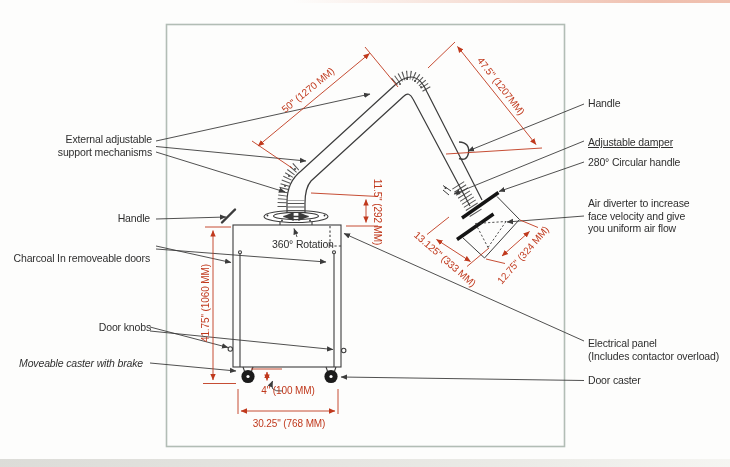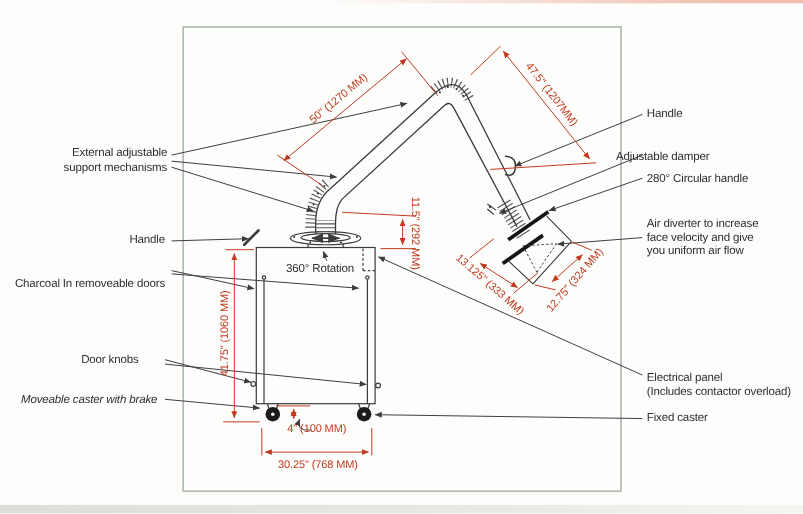--- a/index.html
+++ b/index.html
@@ -192,38 +192,38 @@
       </g>
     </g>
   </svg>
 
   <div class="lbl right-align" style="right:578px;top:133px;">
     <div>External adjustable</div>
     <div>support mechanisms</div>
   </div>
   <div class="lbl right-align" style="right:580px;top:212px;">Handle</div>
   <div class="lbl right-align" style="right:580px;top:252px;padding-left:28px;">Charcoal In removeable doors</div>
-  <div class="lbl right-align" style="right:604px;top:321px;">Door knobs</div>
+  <div class="lbl right-align" style="right:579px;top:321px;">Door knobs</div>
   <div class="lbl right-align" style="right:587px;top:357px;font-style:italic;">Moveable caster with brake</div>
 
   <div class="lbl" style="left:588px;top:97px;">Handle</div>
-  <div class="lbl" style="left:560px;top:136px;">Adjustable damper</div>
+  <div class="lbl" style="left:588px;top:136px;text-decoration:underline;">Adjustable damper</div>
   <div class="lbl" style="left:588px;top:156px;">280° Circular handle</div>
   <div class="lbl" style="left:588px;top:337px;">
     <div>Electrical panel</div>
     <div>(Includes contactor overload)</div>
   </div>
   <div class="lbl" style="left:588px;top:197px;">
     <div>Air diverter to increase</div>
     <div>face velocity and give</div>
     <div>you uniform air flow</div>
   </div>
-  <div class="lbl" style="left:588px;top:374px;">Fixed caster</div>
-
-  <div class="lbl" style="left:260px;top:238px;">360° Rotation</div>
+  <div class="lbl" style="left:588px;top:374px;">Door caster</div>
+
+  <div class="lbl" style="left:272px;top:238px;">360° Rotation</div>
 
   <div class="dim" style="left:308px;top:90px;transform:translate(-50%,-50%) rotate(-39.5deg);">50" (1270 MM)</div>
   <div class="dim" style="left:501px;top:86px;transform:translate(-50%,-50%) rotate(52deg);">47.5" (1207MM)</div>
   <div class="dim" style="left:377px;top:212px;transform:translate(-50%,-50%) rotate(90deg);">11.5" (292 MM)</div>
   <div class="dim" style="left:205px;top:303px;transform:translate(-50%,-50%) rotate(-90deg);">41.75" (1060 MM)</div>
   <div class="dim" style="left:288px;top:390px;transform:translate(-50%,-50%);">4" (100 MM)</div>
   <div class="dim" style="left:289px;top:423px;transform:translate(-50%,-50%);">30.25" (768 MM)</div>
   <div class="dim" style="left:445px;top:259px;transform:translate(-50%,-50%) rotate(41deg);">13.125" (333 MM)</div>
   <div class="dim" style="left:523px;top:255px;transform:translate(-50%,-50%) rotate(-49deg);">12.75" (324 MM)</div>
 

